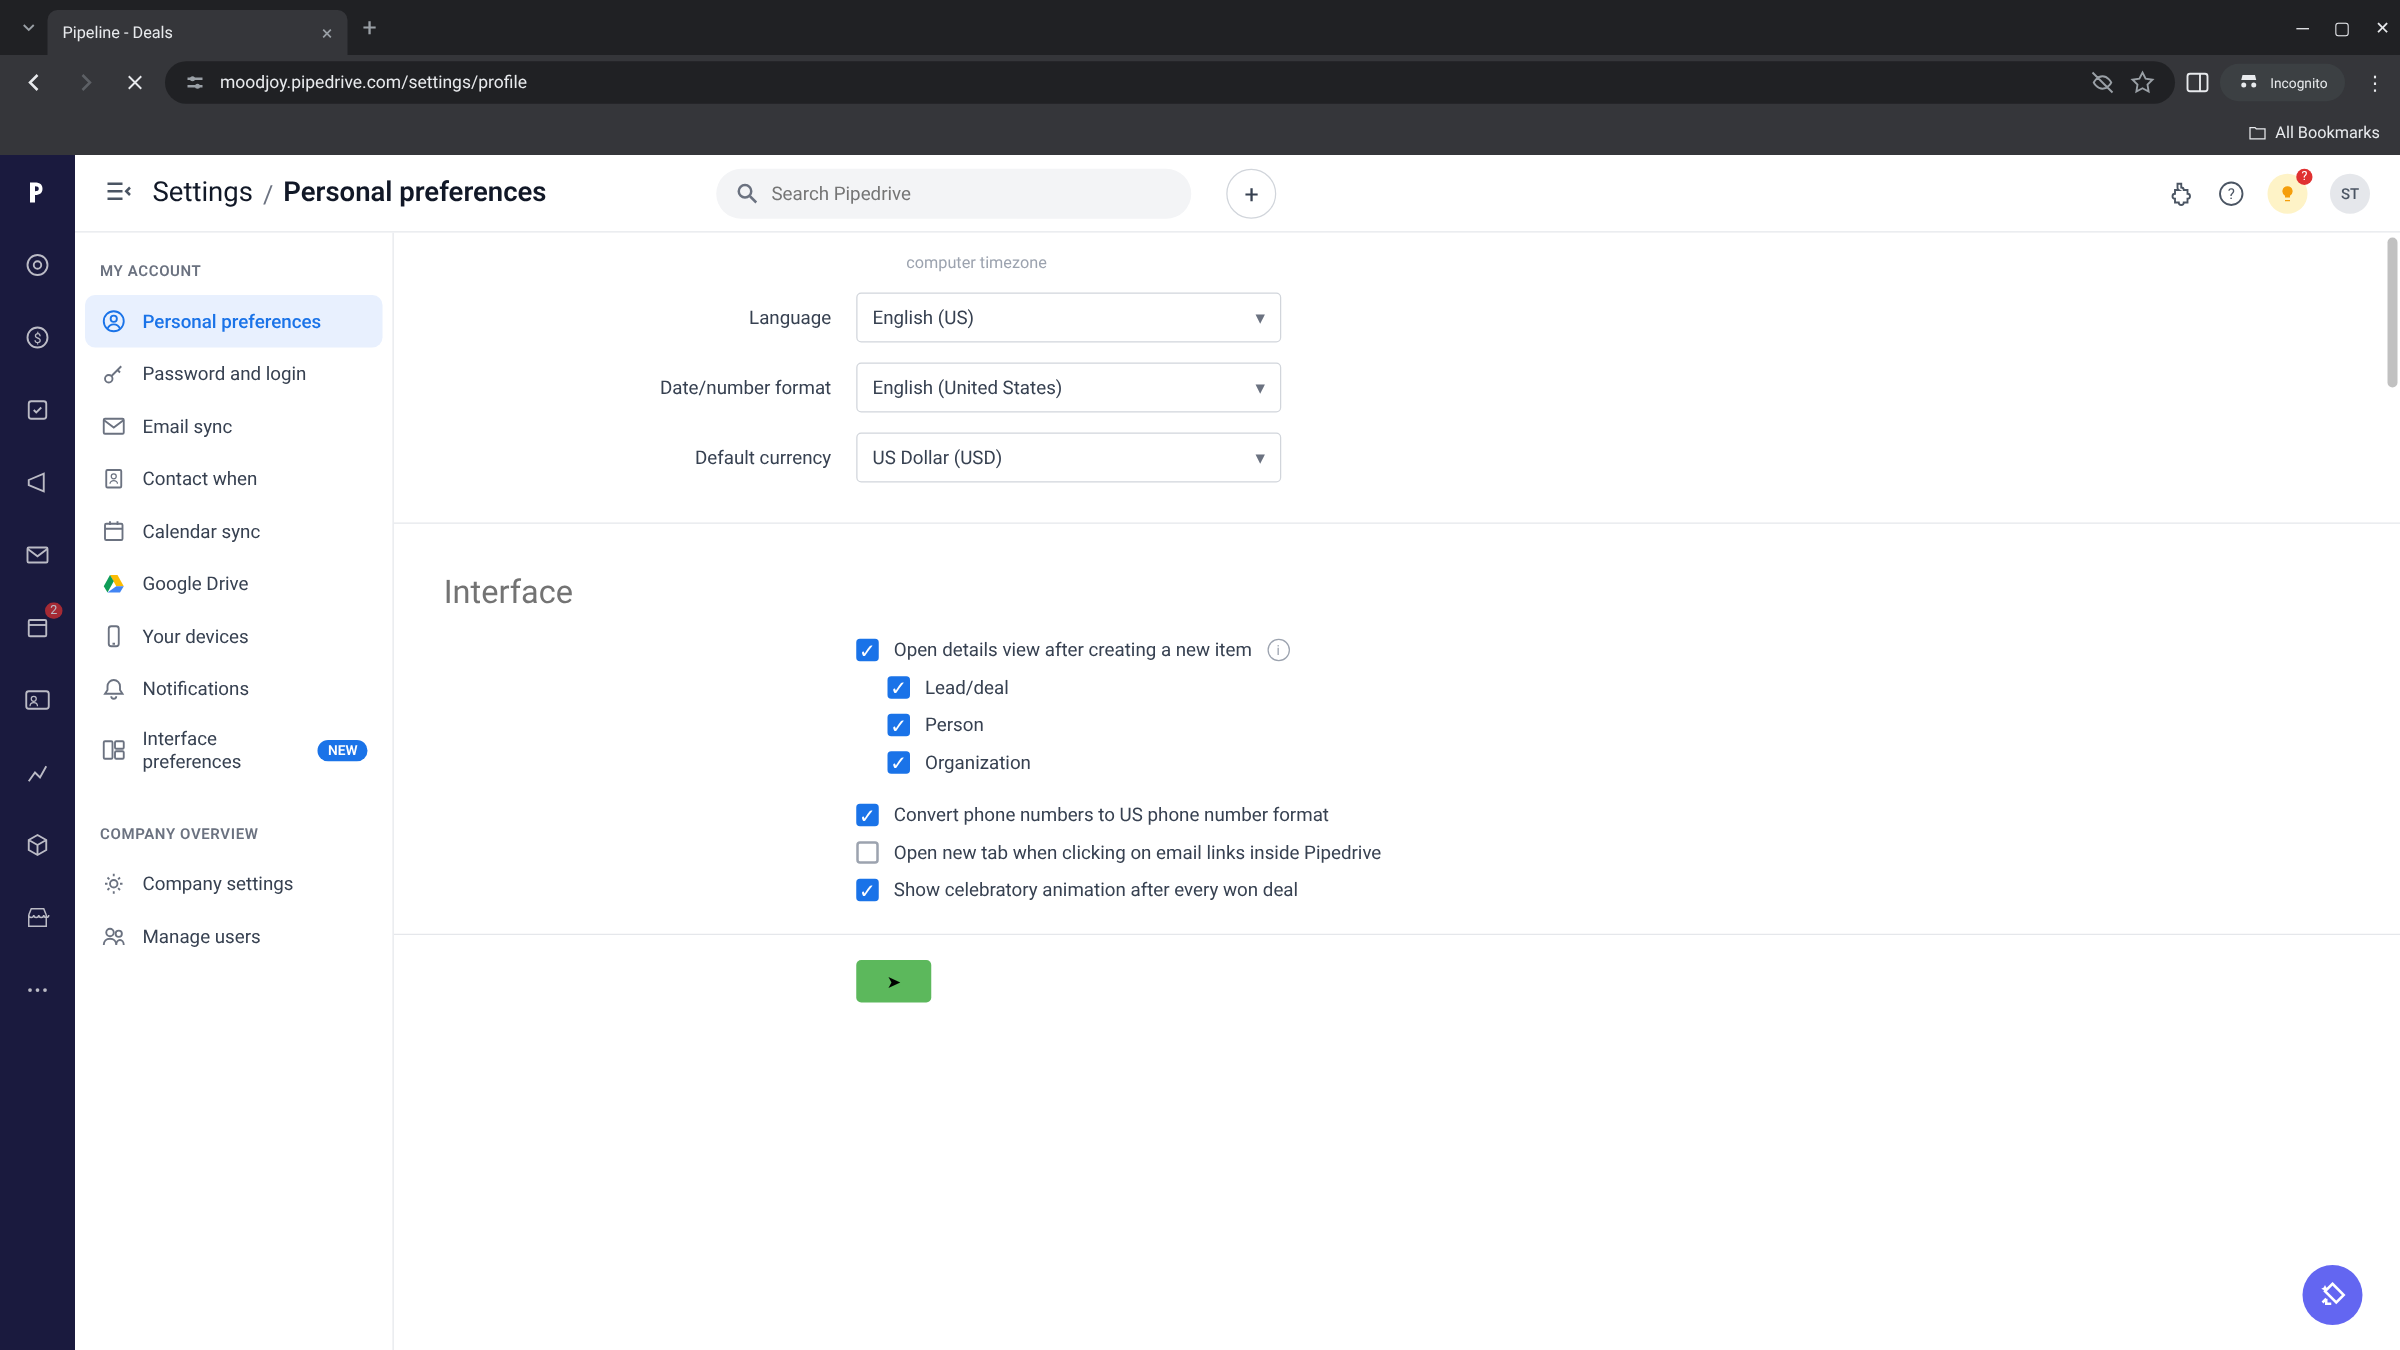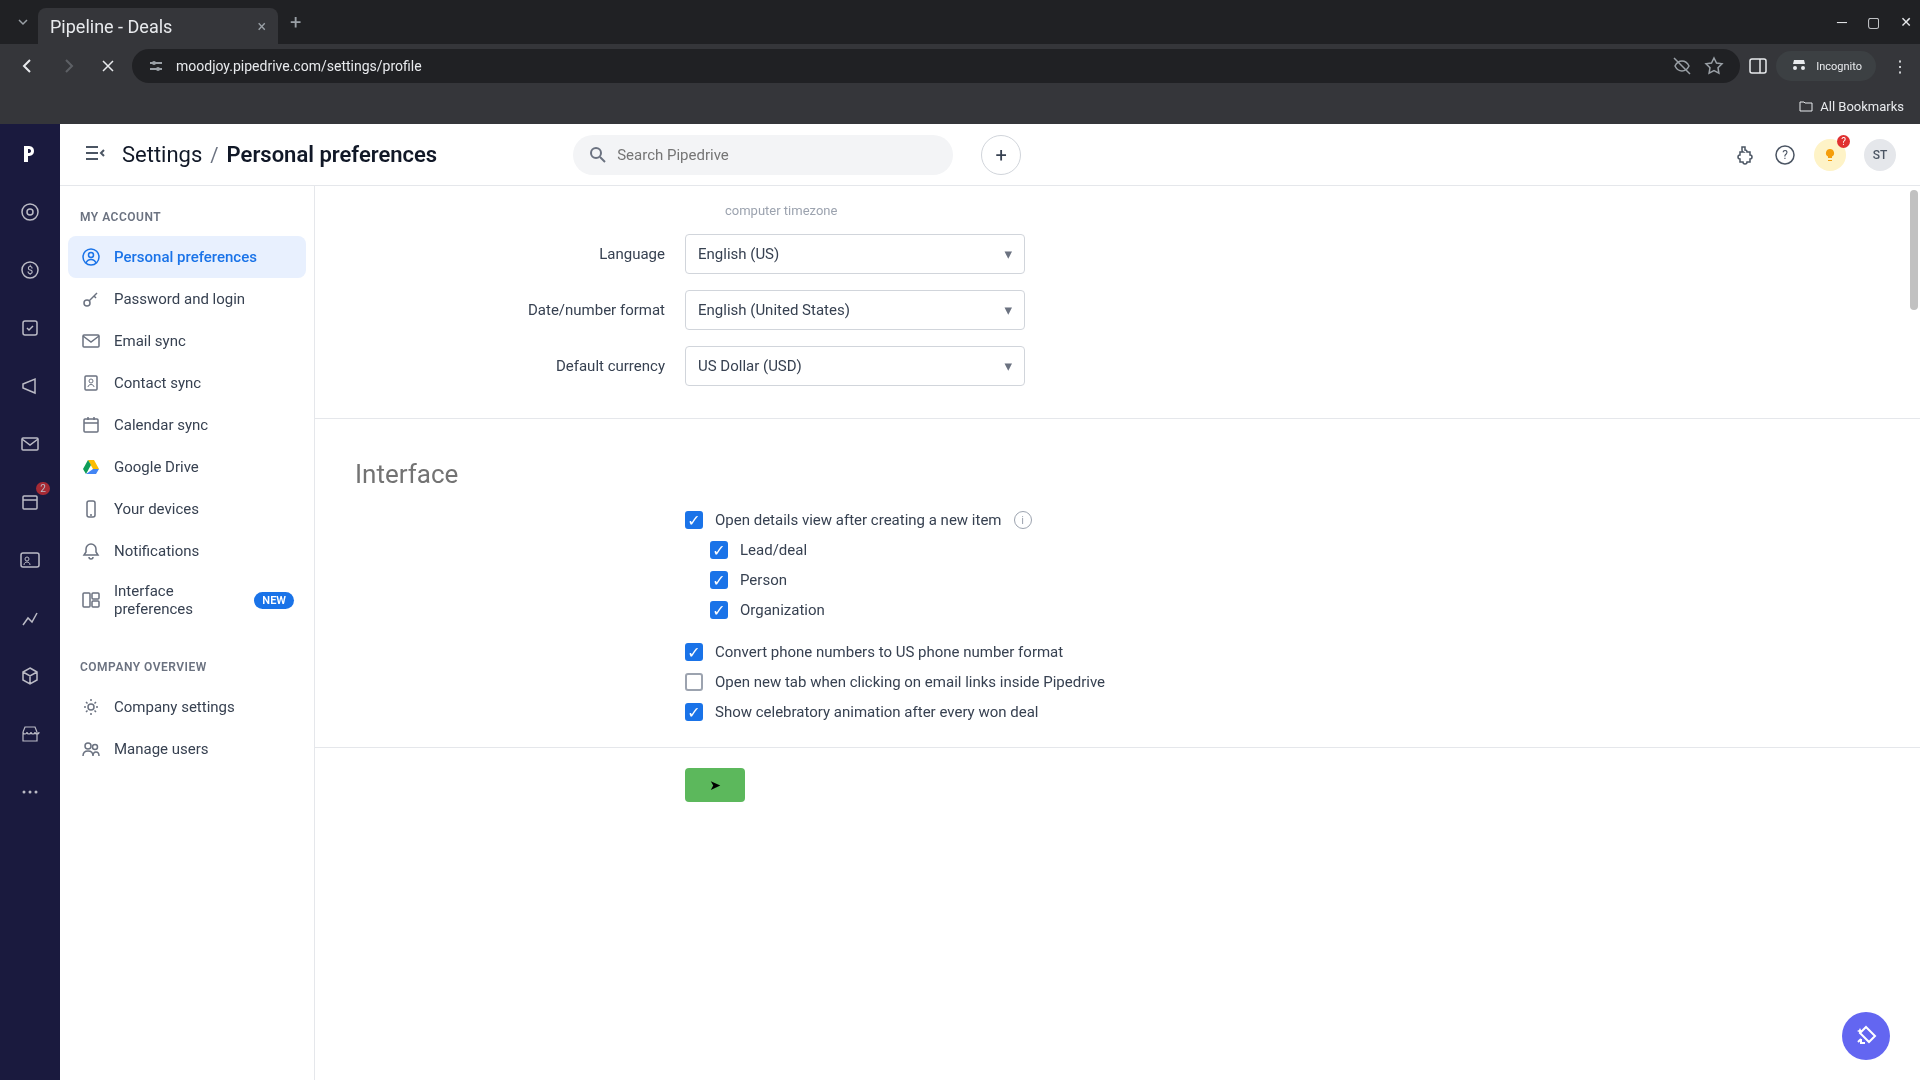--- a/index.html
+++ b/index.html
@@ -3,21 +3,21 @@
   <meta charset="utf-8">
   <style>
     * { margin: 0; padding: 0; box-sizing: border-box; font-family: -apple-system, BlinkMacSystemFont, 'Segoe UI', Roboto, sans-serif; }
     body { background: #202124; width: 1920px; height: 1080px; overflow: hidden; }
     
     
     .browser-chrome { background: #202124; }
     .tab-bar { display: flex; align-items: center; height: 44px; padding: 0 8px; }
     .tab-dropdown { width: 30px; height: 30px; display: flex; align-items: center; justify-content: center; color: #9aa0a6; }
     .tab { display: flex; align-items: center; background: #35363a; border-radius: 8px 8px 0 0; padding: 0 12px; height: 36px; width: 240px; margin-top: 8px; }
-    .tab-title { color: #e8eaed; font-size: 18px; flex: 1; }
+    .tab-title { color: #e8eaed; font-size: 13px; flex: 1; }
     .tab-close { color: #9aa0a6; font-size: 16px; cursor: pointer; }
     .new-tab { color: #9aa0a6; font-size: 20px; margin-left: 12px; cursor: pointer; }
     .window-controls { margin-left: auto; display: flex; gap: 20px; color: #e8eaed; }
     .window-controls span { cursor: pointer; font-size: 14px; }
     
     .address-bar { display: flex; align-items: center; height: 44px; padding: 0 12px; background: #35363a; gap: 8px; }
     .nav-btn { width: 32px; height: 32px; display: flex; align-items: center; justify-content: center; color: #9aa0a6; cursor: pointer; }
     .url-container { flex: 1; background: #202124; border-radius: 20px; height: 34px; display: flex; align-items: center; padding: 0 16px; gap: 12px; }
     .url-text { color: #e8eaed; font-size: 14px; }
     .url-right { margin-left: auto; display: flex; gap: 12px; color: #9aa0a6; }
@@ -314,21 +314,21 @@
           <span class="sidebar-label">Email sync</span>
         </div>
         <div class="sidebar-item">
           <span class="sidebar-icon">
               <svg width="20" height="20" viewBox="0 0 20 20">
                 <rect x="4" y="3" width="12" height="14" stroke="currentColor" fill="none" stroke-width="1.5" rx="1"></rect>
                 <circle cx="10" cy="8" r="2" stroke="currentColor" fill="none"></circle>
                 <path d="M7 14c0-1.5 1.5-2.5 3-2.5s3 1 3 2.5" stroke="currentColor" fill="none"></path>
               </svg>
             </span>
-          <span class="sidebar-label">Contact sync</span>
+          <span class="sidebar-label">Contact when</span>
         </div>
         <div class="sidebar-item">
           <span class="sidebar-icon">
               <svg width="20" height="20" viewBox="0 0 20 20">
                 <rect x="3" y="4" width="14" height="13" stroke="currentColor" fill="none" stroke-width="1.5" rx="1"></rect>
                 <line x1="3" y1="8" x2="17" y2="8" stroke="currentColor" stroke-width="1.5"></line>
                 <line x1="7" y1="2" x2="7" y2="5" stroke="currentColor" stroke-width="1.5"></line>
                 <line x1="13" y1="2" x2="13" y2="5" stroke="currentColor" stroke-width="1.5"></line>
               </svg>
             </span>

